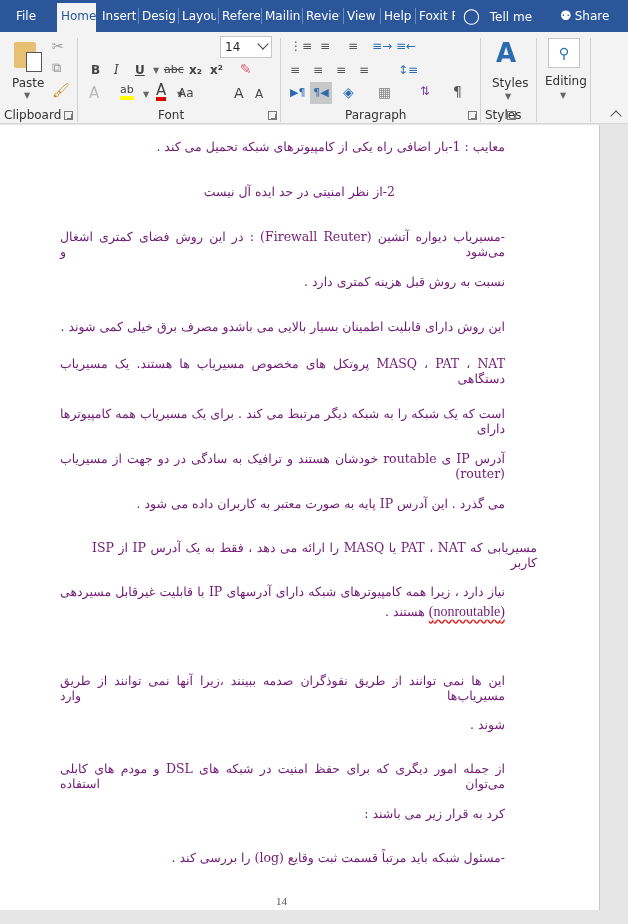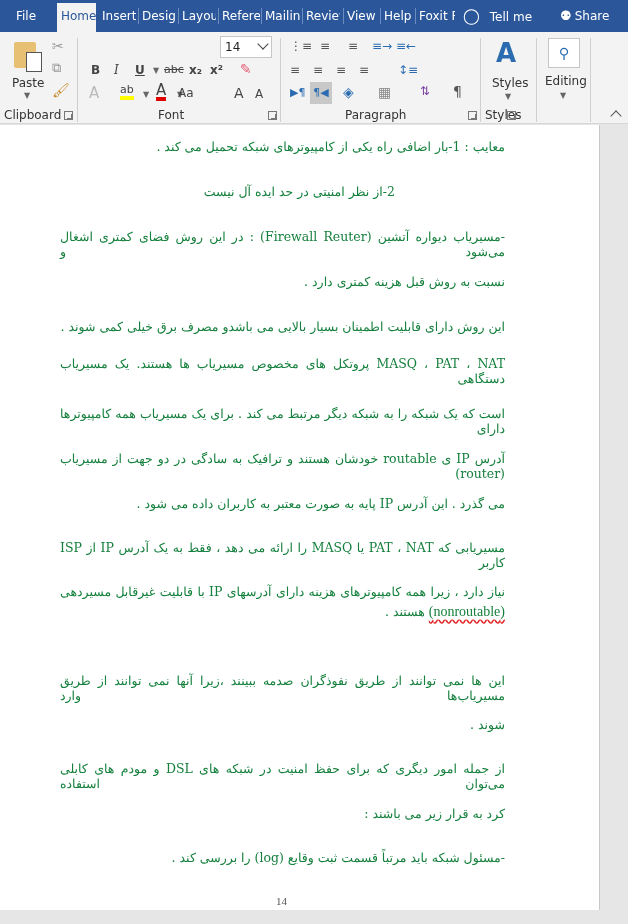--- a/index.html
+++ b/index.html
@@ -22,21 +22,21 @@
   .launcher { position: absolute; top: 79px; width: 9px; height: 9px; border: 1px solid #777; }
   .launcher::after { content: ""; position: absolute; left: 2px; top: 2px; width: 4px; height: 4px; border-right: 1px solid #777; border-bottom: 1px solid #777; }
   .ic { position: absolute; font-size: 12px; color: #444; line-height: 16px; }
   .box { position: absolute; background: #fff; border: 1px solid #c6c6c6; height: 22px; font-size: 12px; line-height: 20px; padding-left: 4px; color: #222; }
   .chev { position: absolute; right: 4px; top: 3px; width: 8px; height: 8px; border-right: 1px solid #444; border-bottom: 1px solid #444; transform: rotate(45deg); }
   .dd { font-size: 8px; color: #666; }
 
   
   .doc-area { position: absolute; left: 0; top: 125px; width: 600px; height: 785px; background: #fff; border-right: 1px solid #c8c8c8; }
   .scroll-strip { position: absolute; left: 600px; top: 125px; width: 28px; height: 799px; background: #e6e6e6; }
-  .para { position: absolute; left: 60px; width: 445px; direction: rtl; text-align: right; font-family: "DejaVu Serif", "Liberation Serif", serif; font-size: 12.5px; color: #15803d; white-space: nowrap; }
+  .para { position: absolute; left: 60px; width: 445px; direction: rtl; text-align: right; font-family: "DejaVu Serif", "Liberation Serif", serif; font-size: 12.5px; color: #701a75; white-space: nowrap; }
   .para.justify { text-align: justify; text-align-last: justify; white-space: normal; }
   .latin { font-family: "Liberation Serif", serif; font-size: 14px; }
   .squiggle { text-decoration: underline wavy #e02020; text-underline-offset: 3px; }
   .pagenum { position: absolute; left: 276px; top: 895px; font-family: "Liberation Serif", serif; font-size: 11px; color: #555; }
 </style>
 </head>
 <body>
 
 <div class="tabbar">
   <div class="tab tab-file" style="left:12px;width:36px;">File</div>
@@ -140,22 +140,22 @@
 
 <div class="para" style="top:139px;">معایب : 1-بار اضافی راه یکی از کامپیوترهای شبکه تحمیل می کند .</div>
 <div class="para" style="top:184px;padding-right:110px;">2-از نظر امنیتی در حد ایده آل نیست</div>
 <div class="para justify" style="top:229px;">-مسیریاب دیواره آتشین (Firewall Reuter) : در این روش فضای کمتری اشغال می‌شود و</div>
 <div class="para" style="top:274px;">نسبت به روش قبل هزینه کمتری دارد .</div>
 <div class="para" style="top:319px;">این روش دارای قابلیت اطمینان بسیار بالایی می باشدو مصرف برق خیلی کمی شوند .</div>
 <div class="para justify" style="top:356px;">MASQ ، PAT ، NAT پروتکل های مخصوص مسیریاب ها هستند. یک مسیریاب دستگاهی</div>
 <div class="para justify" style="top:406px;">است که یک شبکه را به شبکه دیگر مرتبط می کند . برای یک مسیریاب همه کامپیوترها دارای</div>
 <div class="para justify" style="top:451px;">آدرس IP ی  routable خودشان هستند و ترافیک به سادگی در دو جهت از مسیریاب (router)</div>
 <div class="para" style="top:496px;">می گذرد . این آدرس IP پایه به صورت معتبر به کاربران داده می شود .</div>
-<div class="para justify" style="top:540px;">مسیریابی که PAT ، NAT یا MASQ را ارائه می دهد ، فقط به یک آدرس IP از ISP کاربر</div>
-<div class="para justify" style="top:584px;">نیاز دارد ، زیرا همه کامپیوترهای هزینه دارای آدرسهای IP با قابلیت غیرقابل مسیردهی</div>
+<div class="para justify" style="top:540px;margin-left:32px;">مسیریابی که PAT ، NAT یا MASQ را ارائه می دهد ، فقط به یک آدرس IP از ISP کاربر</div>
+<div class="para justify" style="top:584px;">نیاز دارد ، زیرا همه کامپیوترهای شبکه دارای آدرسهای IP با قابلیت غیرقابل مسیردهی</div>
 <div class="para" style="top:604px;">
   <span class="latin squiggle">(nonroutable)</span>
   <span>هستند .</span>
 </div>
 <div class="para justify" style="top:673px;">این ها نمی توانند از طریق نفوذگران صدمه ببینند ،زیرا آنها نمی توانند از طریق مسیریاب‌ها وارد</div>
 <div class="para" style="top:717px;">شوند .</div>
 <div class="para justify" style="top:761px;">از جمله امور دیگری که برای حفظ امنیت در شبکه های DSL و مودم های کابلی می‌توان استفاده</div>
 <div class="para" style="top:806px;text-align:right;">کرد به قرار زیر می باشند :</div>
 <div class="para" style="top:850px;">-مسئول شبکه باید مرتباً قسمت ثبت وقایع (log) را بررسی کند .</div>
 <div class="pagenum">14</div>

